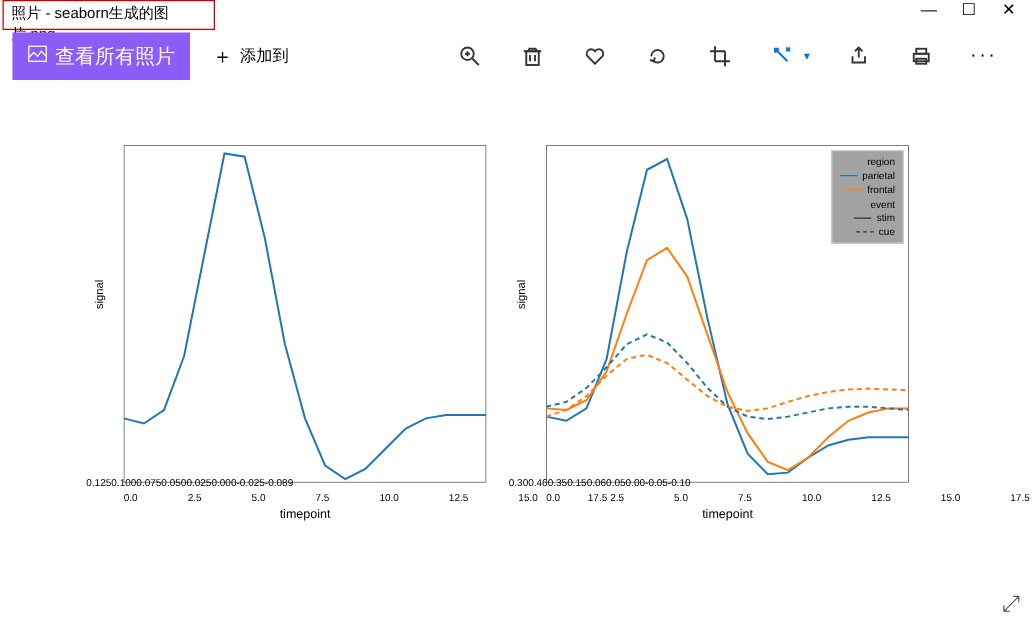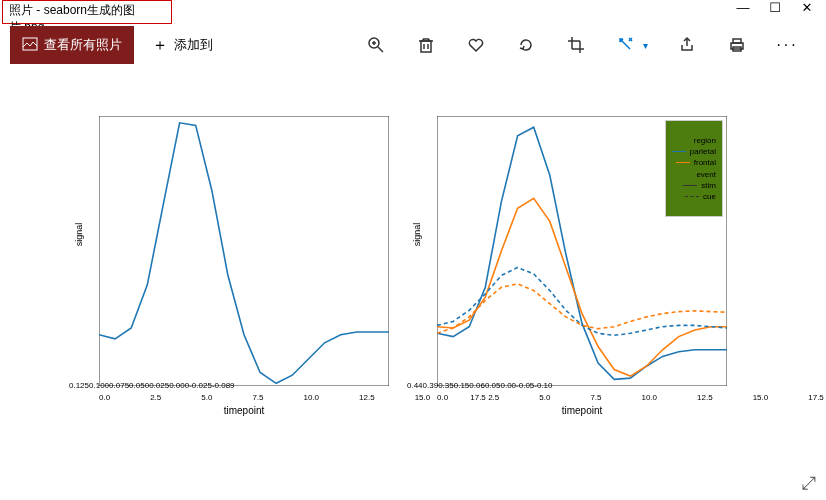--- a/index.html
+++ b/index.html
@@ -2,34 +2,34 @@
 <html><head>
 <meta charset="utf-8">
 <style>
   * { box-sizing: border-box; margin: 0; padding: 0; }
   body { font-family: "Segoe UI", "Microsoft YaHei", sans-serif; background: #fff; width: 826px; height: 500px; overflow: hidden; position: relative; }
   .titlebar { height: 24px; display: flex; padding: 0 6px 0 2px; font-size: 12px; }
   .titlebar .title { flex: 1; border: 1px solid #cc0000; padding: 1px 6px; margin-left: 0; width: 170px; flex: 0 0 auto; }
   .winctrls { margin-left: auto; display: flex; gap: 18px; padding-right: 6px; }
   .winctrls span { width: 14px; text-align: center; cursor: pointer; font-size: 13px; }
   .toolbar { height: 42px; display: flex; align-items: center; padding: 0 10px; gap: 10px; }
-  .btn-primary { background: #7f1d1d; color: #fff; height: 38px; display: flex; align-items: center; padding: 0 12px; font-size: 13px; gap: 6px; }
+  .btn-primary { background: #8b5cf6; color: #fff; height: 38px; display: flex; align-items: center; padding: 0 12px; font-size: 16px; gap: 6px; }
   .btn-secondary { display: flex; align-items: center; gap: 6px; font-size: 13px; padding: 0 8px; height: 38px; cursor: pointer; }
   .spacer { flex: 1; }
   .ticon { width: 22px; height: 22px; display: flex; align-items: center; justify-content: center; cursor: pointer; }
   .ticon svg { stroke: #333; fill: none; stroke-width: 1.5; }
   .tgroup { display: flex; align-items: center; gap: 28px; margin-right: 18px; }
   .chevdown { color: #0078d4; font-size: 10px; margin-left: -22px; }
   .content { display: flex; justify-content: center; padding-top: 50px; }
   .plot { position: relative; }
   .axis-label-y { position: absolute; left: -20px; top: 50%; transform: rotate(-90deg) translateX(50%); transform-origin: left center; font-size: 9px; }
   .axis-label-x { position: absolute; bottom: -26px; left: 50%; transform: translateX(-50%); font-size: 10px; }
   .ticks-x { position: absolute; bottom: -12px; left: 0; right: 0; display: flex; justify-content: space-between; font-size: 8px; gap: 40px; }
   .ticks-y { position: absolute; left: -30px; top: 0; bottom: 0; display: flex; flex-direction: row; justify-content: space-between; font-size: 8px; align-items: flex-end; width: 26px; }
-  .legend { position: absolute; top: 4px; right: 4px; border: 1px solid #ccc; background: #4d7c0f; font-size: 8px; padding: 14px 6px; line-height: 1.4; }
+  .legend { position: absolute; top: 4px; right: 4px; border: 1px solid #ccc; background: #a3a3a3; font-size: 8px; padding: 3px 6px; line-height: 1.4; }
   .legend .hdr { font-weight: normal; text-align: right; }
   .legend .row { display: flex; align-items: center; gap: 4px; justify-content: flex-end; text-align: right; }
   .legend .sw { width: 14px; height: 0; border-top-width: 1.5px; border-top-style: solid; }
   .resize { position: absolute; bottom: 6px; right: 10px; font-size: 18px; color: #555; }
   .fig-wrap { display: flex; gap: 48px; }
 </style>
 </head>
 <body>
 
 <div class="titlebar">
@@ -155,22 +155,22 @@
   </div>
       <div class="plot">
     <svg width="290" height="270" viewBox="0 0 290 270">
       <rect x="0" y="0" width="290" height="270" fill="#fff" stroke="#333" stroke-width="1"></rect>
       <path d="M0.0,217.3 L16.1,220.6 L32.2,210.7 L48.3,171.2 L64.4,85.6 L80.6,19.8 L96.7,11.2 L112.8,59.3 L128.9,138.3 L145.0,207.4 L161.1,247.0 L177.2,263.4 L193.3,262.1 L209.4,250.2 L225.6,240.4 L241.7,235.8 L257.8,233.8 L273.9,233.8 L290.0,233.8" fill="none" stroke="#1f77b4" stroke-width="1.6"></path>
           <path d="M0.0,210.7 L16.1,212.0 L32.2,204.1 L48.3,181.1 L64.4,135.0 L80.6,92.2 L96.7,82.3 L112.8,105.4 L128.9,151.5 L145.0,197.6 L161.1,230.5 L177.2,253.5 L193.3,260.1 L209.4,250.2 L225.6,233.8 L241.7,220.6 L257.8,214.0 L273.9,210.7 L290.0,210.7" fill="none" stroke="#ff7f0e" stroke-width="1.6"></path>
           <path d="M0.0,209.4 L16.1,205.5 L32.2,194.3 L48.3,177.8 L64.4,159.4 L80.6,151.5 L96.7,158.0 L112.8,174.5 L128.9,194.3 L145.0,209.4 L161.1,217.3 L177.2,219.3 L193.3,217.3 L209.4,214.0 L225.6,210.7 L241.7,209.4 L257.8,209.4 L273.9,210.7 L290.0,212.0" fill="none" stroke="#1f77b4" stroke-width="1.6" stroke-dasharray="4,3"></path>
           <path d="M0.0,217.3 L16.1,212.0 L32.2,200.9 L48.3,184.4 L64.4,171.2 L80.6,167.9 L96.7,174.5 L112.8,187.7 L128.9,200.9 L145.0,209.4 L161.1,212.7 L177.2,210.7 L193.3,205.5 L209.4,200.9 L225.6,197.6 L241.7,195.6 L257.8,194.9 L273.9,195.6 L290.0,196.2" fill="none" stroke="#ff7f0e" stroke-width="1.6" stroke-dasharray="4,3"></path>
     </svg>
     <div class="ticks-y">
-          <span>0.44</span>
-          <span>0.39</span>
+          <span>0.30</span>
+          <span>0.46</span>
           <span>0.35</span>
           <span>0.15</span>
           <span>0.06</span>
           <span>0.05</span>
           <span>0.00</span>
           <span>-0.05</span>
           <span>-0.10</span>
         </div>
     <div class="ticks-x">
           <span>0.0</span>

